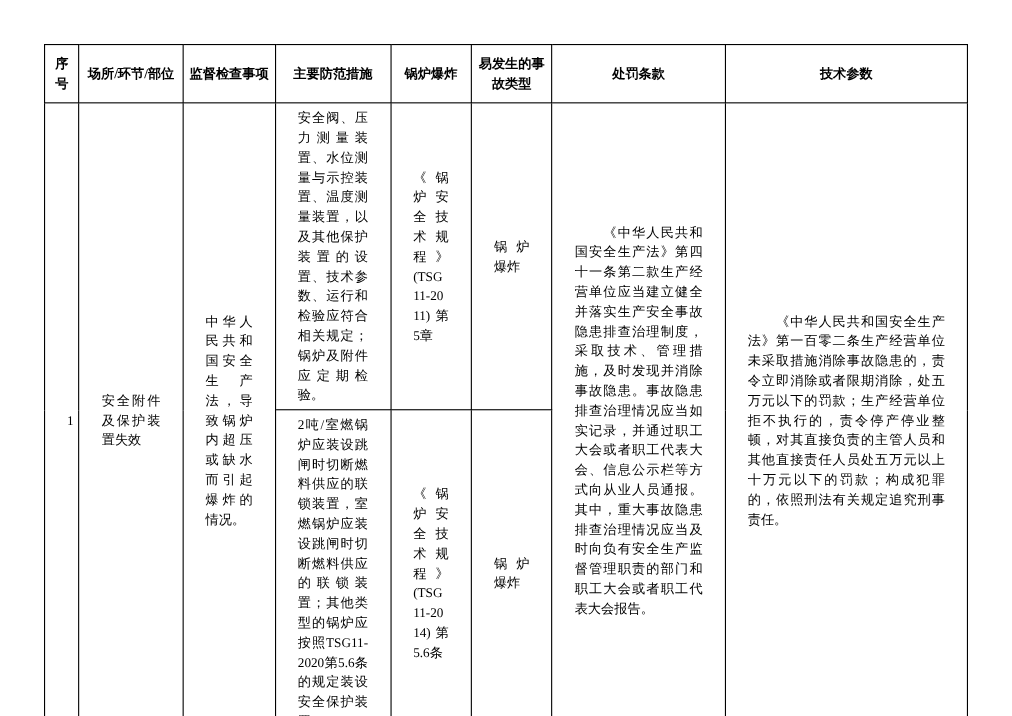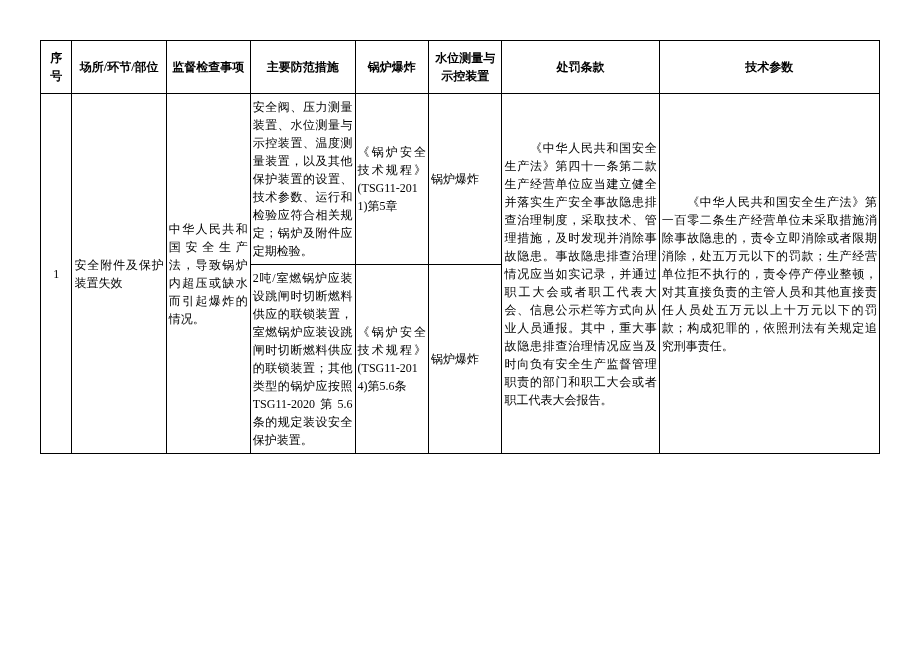--- a/index.html
+++ b/index.html
@@ -10,21 +10,21 @@
     background: #fff;
     color: #000;
   }
   table {
     border-collapse: collapse;
     width: 840px;
     table-layout: fixed;
   }
   th, td {
     border: 1px solid #000;
-    padding: 4px 2px;
+    padding: 4px 20px;
     vertical-align: middle;
     line-height: 1.5;
     word-break: break-all;
   }
   th {
     font-weight: bold;
     text-align: center;
     padding: 8px 4px;
   }
   .col-seq   { width: 30px; }
@@ -52,21 +52,21 @@
       <col class="col-law">
       <col class="col-pen">
   </colgroup>
   <thead>
     <tr>
       <th>序号</th>
       <th>场所/环节/部位</th>
       <th>监督检查事项</th>
       <th>主要防范措施</th>
       <th>锅炉爆炸</th>
-      <th>水位测量与示控装置</th>
+      <th>易发生的事故类型</th>
       <th>处罚条款</th>
       <th>技术参数</th>
     </tr>
   </thead>
   <tbody>
     <tr>
       <td rowspan="2" class="center">1</td>
       <td rowspan="2" class="justify">安全附件及保护装置失效</td>
       <td rowspan="2" class="justify">中华人民共和国安全生产法，导致锅炉内超压或缺水而引起爆炸的情况。</td>
       <td class="justify">安全阀、压力测量装置、水位测量与示控装置、温度测量装置，以及其他保护装置的设置、技术参数、运行和检验应符合相关规定；锅炉及附件应定期检验。</td>

